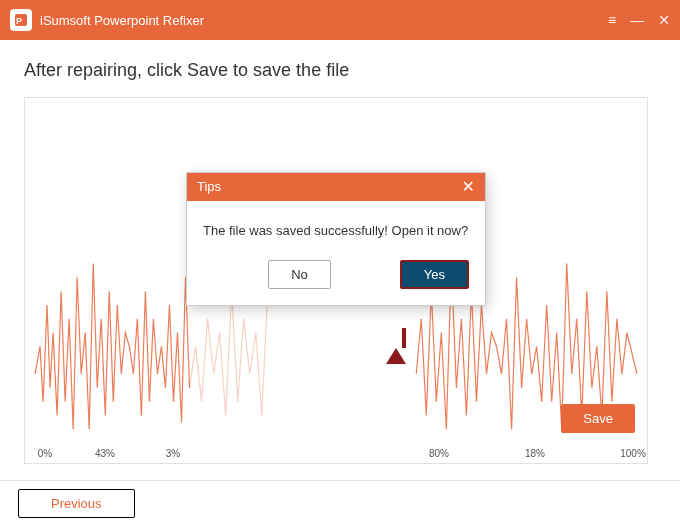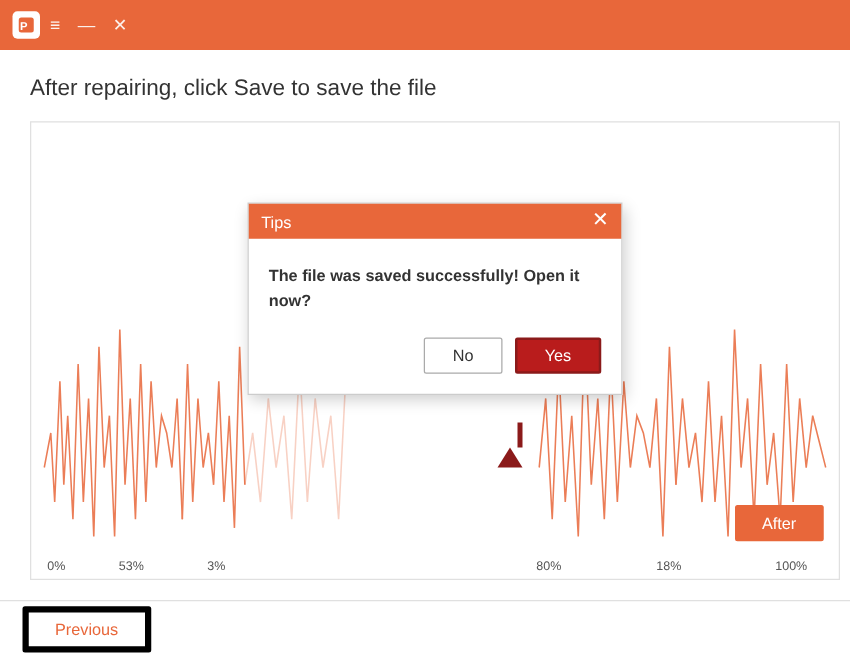--- a/index.html
+++ b/index.html
@@ -49,21 +49,21 @@
       color: white;
       font-size: 14px;
       cursor: pointer;
       opacity: 0.9;
     }
 
     
     .main-content {
       background: white;
       height: 440px;
-      padding: 20px 8px 16px 24px;
+      padding: 20px 32px 16px 24px;
       display: flex;
       flex-direction: column;
     }
 
     .page-heading {
       font-size: 18px;
       color: #333;
       margin-bottom: 16px;
       font-weight: 400;
     }
@@ -123,23 +123,23 @@
     .footer {
       background: white;
       border-top: 1px solid #e0e0e0;
       height: 45px;
       display: flex;
       align-items: center;
       padding: 0 18px;
     }
     .prev-btn {
       background: white;
-      border: 5px solid #000000;
+      border: 1px solid #000000;
       color: #e8673a;
-      padding: 6px 21px;
+      padding: 6px 32px;
       font-size: 13px;
       cursor: pointer;
       border-radius: 2px;
     }
 
     
     .modal-overlay {
       position: absolute;
       top: 40px;
       left: 0;
@@ -177,44 +177,44 @@
       line-height: 1;
     }
     .tips-body {
       padding: 20px 16px 16px 16px;
     }
     .tips-message {
       font-size: 13px;
       color: #333;
       margin-bottom: 20px;
       line-height: 1.5;
-      font-weight: bold;
     }
     .tips-buttons {
       display: flex;
       justify-content: flex-end;
-      gap: 10px;
+      gap: 26px;
     }
     .btn-no {
       background: white;
       border: 1px solid #aaa;
       color: #333;
       padding: 5px 22px;
       font-size: 13px;
       cursor: pointer;
       border-radius: 2px;
     }
     .btn-yes {
-      background: #b91c1c;
+      background: #0c4a6e;
       border: 2px solid #8b1a1a;
       color: white;
       padding: 5px 22px;
       font-size: 13px;
       cursor: pointer;
       border-radius: 2px;
+      margin-left: 43px;
     }
 
     
     .arrow-container {
       position: absolute;
       display: flex;
       flex-direction: column;
       align-items: center;
       pointer-events: none;
     }
@@ -234,20 +234,21 @@
 </head>
 <body>
 
 <div class="title-bar">
   <div class="title-bar-logo">
     <svg viewBox="0 0 14 14" fill="none" xmlns="http://www.w3.org/2000/svg">
       <rect x="1" y="1" width="12" height="12" rx="2" fill="#e8673a"></rect>
       <text x="2" y="11" font-size="9" fill="white" font-weight="bold">P</text>
     </svg>
   </div>
+  <span class="title-bar-title">iSumsoft Powerpoint Refixer</span>
   <div class="title-bar-controls">
     <span>≡</span>
     <span>—</span>
     <span>✕</span>
   </div>
 </div>
 
 <div class="main-content">
   <div class="page-heading">After repairing, click Save to save the file</div>
 
@@ -264,29 +265,29 @@
       </g>
 
       <g stroke="#e8673a" stroke-width="1.2" fill="none" opacity="0.85">
         <polyline points="390,200 395,160 400,230 405,140 410,220 415,170 420,240 425,120 430,210 435,160 440,230 445,140 450,220 455,150 460,200 465,170 470,180 475,200 480,160 485,240 490,130 495,210"></polyline>
         <polyline points="495,210 500,160 505,200 510,180 515,220 520,150 525,220 530,170 535,240 540,120 545,200 550,160 555,230 560,140 565,210 570,180 575,230 580,140 585,220 590,160 595,200 600,170 605,185 610,200"></polyline>
       </g>
     </svg>
 
     <div class="x-axis">
       <span class="x-label" style="left: 20px">0%</span>
-      <span class="x-label" style="left: 80px">53%</span>
+      <span class="x-label" style="left: 80px">43%</span>
       <span class="x-label" style="left: 148px">3%</span>
       <span class="x-label" style="left: 414px">80%</span>
       <span class="x-label" style="left: 510px">18%</span>
       <span class="x-label" style="left: 608px">100%</span>
     </div>
 
     <div class="save-btn-container">
-      <button class="save-btn">After</button>
+      <button class="save-btn">Save</button>
     </div>
 
     <div class="modal-overlay">
       <div style="position: relative; display: flex; flex-direction: column; align-items: center;">
 
         <div class="tips-dialog">
           <div class="tips-header">
             <span>Tips</span>
             <span class="tips-close">✕</span>
           </div>

